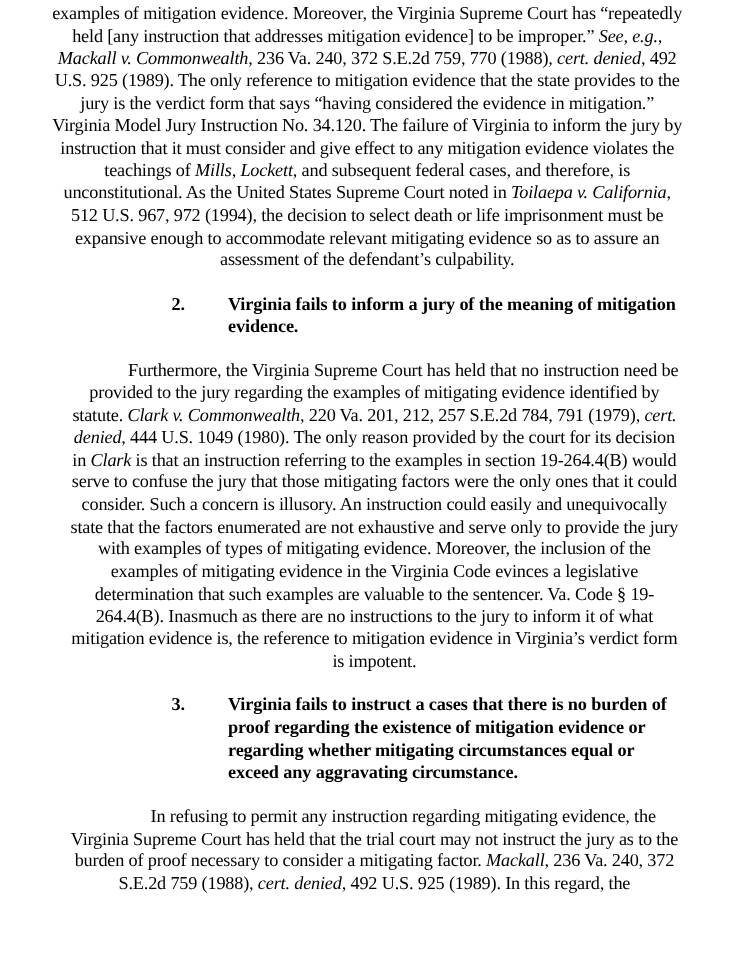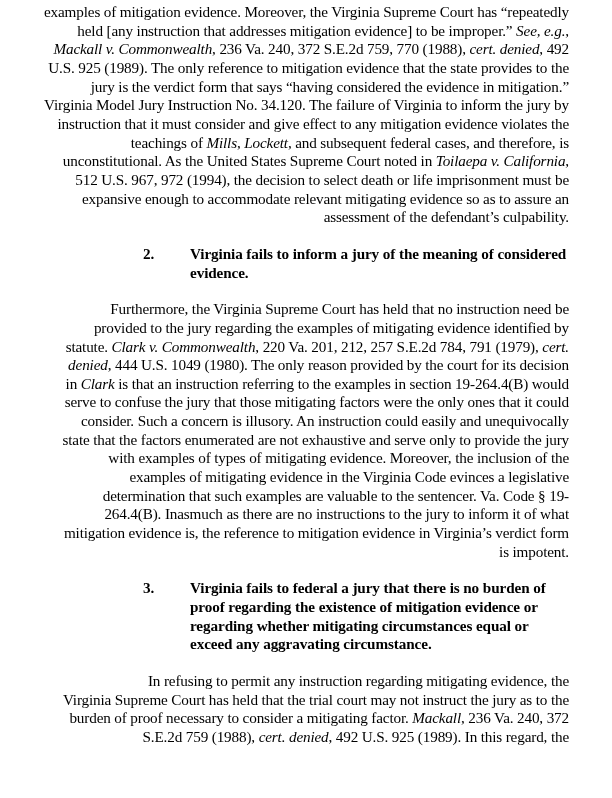--- a/index.html
+++ b/index.html
@@ -19,21 +19,21 @@
       position: absolute;
       left: 43px;
       top: 3px;
       width: 526px;
       font-size: 15.2px;
       line-height: 18.65px;
       letter-spacing: -0.15px;
     }
     .para {
       margin: 0;
-      text-align: right;
+      text-align: center;
     }
     .para.indent {
       text-indent: 48px;
       margin-left: 12px;
     }
     .para span { }
     .heading {
       position: relative;
       margin: 18px 0 18px 0;
       padding-left: 147px;
@@ -55,25 +55,25 @@
   </style>
 </head>
 <body>
 
 <div class="page">
 
   <p class="para"><span>examples of mitigation evidence. Moreover, the Virginia Supreme Court has “repeatedly held [any instruction that addresses mitigation evidence] to be improper.” </span><i>See, e.g.</i><span>, </span><i>Mackall v. Commonwealth</i><span>, 236 Va. 240, 372 S.E.2d 759, 770 (1988), </span><i>cert. denied</i><span>, 492 U.S. 925 (1989). The only reference to mitigation evidence that the state provides to the jury is the verdict form that says “having considered the evidence in mitigation.” Virginia Model Jury Instruction No. 34.120. The failure of Virginia to inform the jury by instruction that it must consider and give effect to any mitigation evidence violates the teachings of </span><i>Mills</i><span>, </span><i>Lockett</i><span>, and subsequent federal cases, and therefore, is unconstitutional. As the United States Supreme Court noted in </span><i>Toilaepa v. California</i><span>, 512 U.S. 967, 972 (1994), the decision to select death or life imprisonment must be expansive enough to accommodate relevant mitigating evidence so as to assure an assessment of the defendant’s culpability.</span></p>
 
   <div class="heading">
     <span class="num">2.</span>
-    <span class="htext">Virginia fails to inform a jury of the meaning of considered evidence.</span>
+    <span class="htext">Virginia fails to inform a jury of the meaning of mitigation evidence.</span>
   </div>
 
   <p class="para indent"><span>Furthermore, the Virginia Supreme Court has held that no instruction need be provided to the jury regarding the examples of mitigating evidence identified by statute. </span><i>Clark v. Commonwealth</i><span>, 220 Va. 201, 212, 257 S.E.2d 784, 791 (1979), </span><i>cert. denied</i><span>, 444 U.S. 1049 (1980). The only reason provided by the court for its decision in </span><i>Clark</i><span> is that an instruction referring to the examples in section 19-264.4(B) would serve to confuse the jury that those mitigating factors were the only ones that it could consider. Such a concern is illusory. An instruction could easily and unequivocally state that the factors enumerated are not exhaustive and serve only to provide the jury with examples of types of mitigating evidence. Moreover, the inclusion of the examples of mitigating evidence in the Virginia Code evinces a legislative determination that such examples are valuable to the sentencer. Va. Code § 19-264.4(B). Inasmuch as there are no instructions to the jury to inform it of what mitigation evidence is, the reference to mitigation evidence in Virginia’s verdict form is impotent.</span></p>
 
   <div class="heading">
     <span class="num">3.</span>
-    <span class="htext">Virginia fails to federal a jury that there is no burden of proof regarding the existence of mitigation evidence or regarding whether mitigating circumstances equal or exceed any aggravating circumstance.</span>
+    <span class="htext">Virginia fails to instruct a cases that there is no burden of proof regarding the existence of mitigation evidence or regarding whether mitigating circumstances equal or exceed any aggravating circumstance.</span>
   </div>
 
   <p class="para indent"><span>In refusing to permit any instruction regarding mitigating evidence, the Virginia Supreme Court has held that the trial court may not instruct the jury as to the burden of proof necessary to consider a mitigating factor. </span><i>Mackall</i><span>, 236 Va. 240, 372 S.E.2d 759 (1988), </span><i>cert. denied</i><span>, 492 U.S. 925 (1989). In this regard, the</span></p>
 
 </div>
 
 </body></html>

